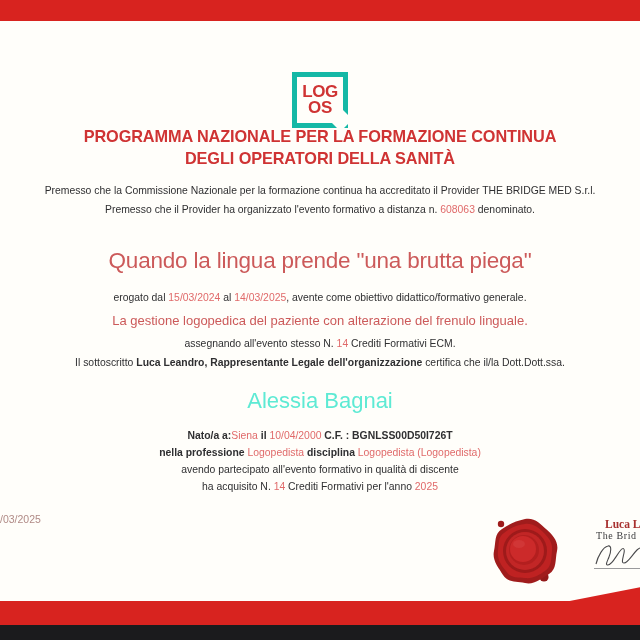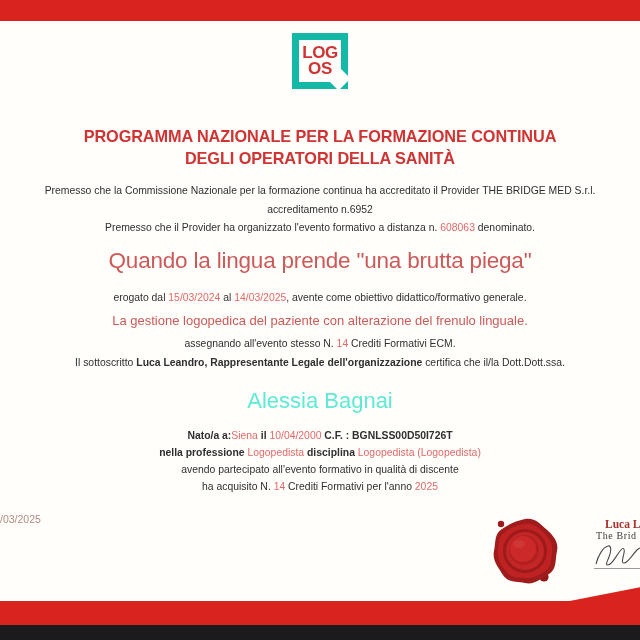--- a/index.html
+++ b/index.html
@@ -69,27 +69,28 @@
     width: 640px;
     display: flex;
     align-items: center;
     justify-content: center;
     gap: 11px;
   }
   .logo-mark {
     position: relative;
     width: 56px;
     height: 56px;
-    border: 7px solid #14b8a6;
+    border: 5px solid #14b8a6;
     box-sizing: border-box;
     display: flex;
     flex-direction: column;
     align-items: center;
     justify-content: center;
     line-height: 0.95;
+    margin-top: 39px;
   }
   .logo-mark span {
     color: #cf3333;
     font-weight: bold;
     font-size: 17px;
     letter-spacing: -0.4px;
   }
   .logo-notch {
     position: absolute;
     right: -6px;
@@ -257,21 +258,20 @@
     </div>
   </div>
 
   <div class="heading">
     <div>PROGRAMMA NAZIONALE PER LA FORMAZIONE CONTINUA</div>
     <div>DEGLI OPERATORI DELLA SANITÀ</div>
   </div>
 
   <div class="premessa">
     <div>Premesso che la Commissione Nazionale per la formazione continua ha accreditato il Provider THE BRIDGE MED S.r.l.</div>
-    <div>accreditamento n.6952</div>
     <div>
       <span>Premesso che il Provider ha organizzato l'evento formativo a distanza n. </span><span class="red">608063</span><span> denominato.</span>
     </div>
   </div>
 
   <div class="event-title">Quando la lingua prende "una brutta piega"</div>
 
   <div class="erogato">
     <span>erogato dal </span><span class="red">15/03/2024</span><span> al </span><span class="red">14/03/2025</span><span>, avente come obiettivo didattico/formativo generale.</span>
   </div>

